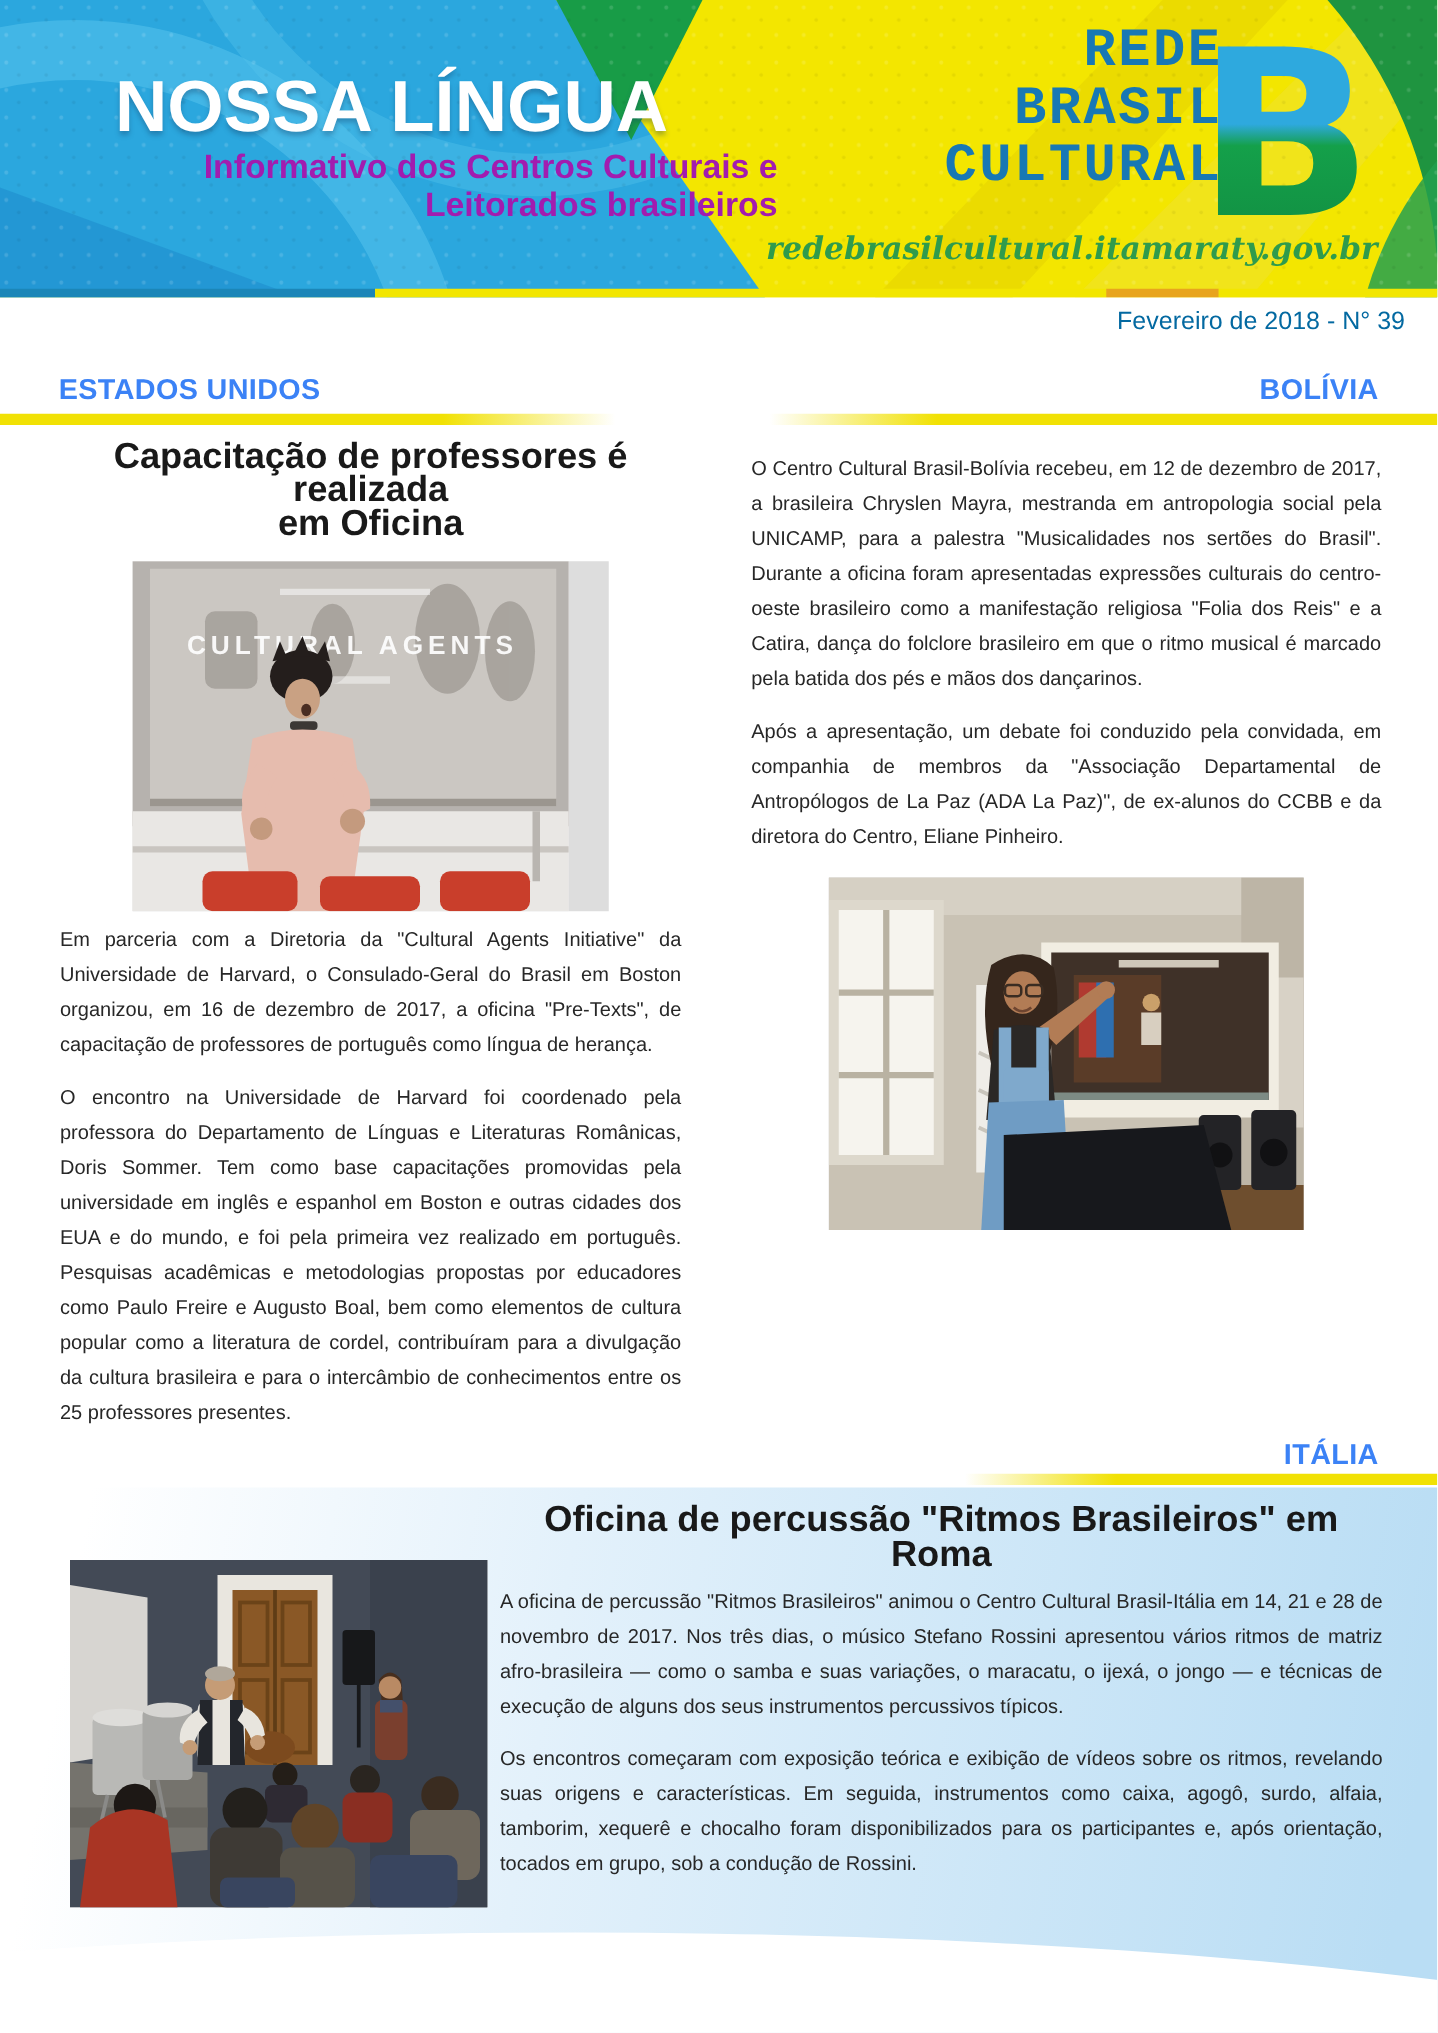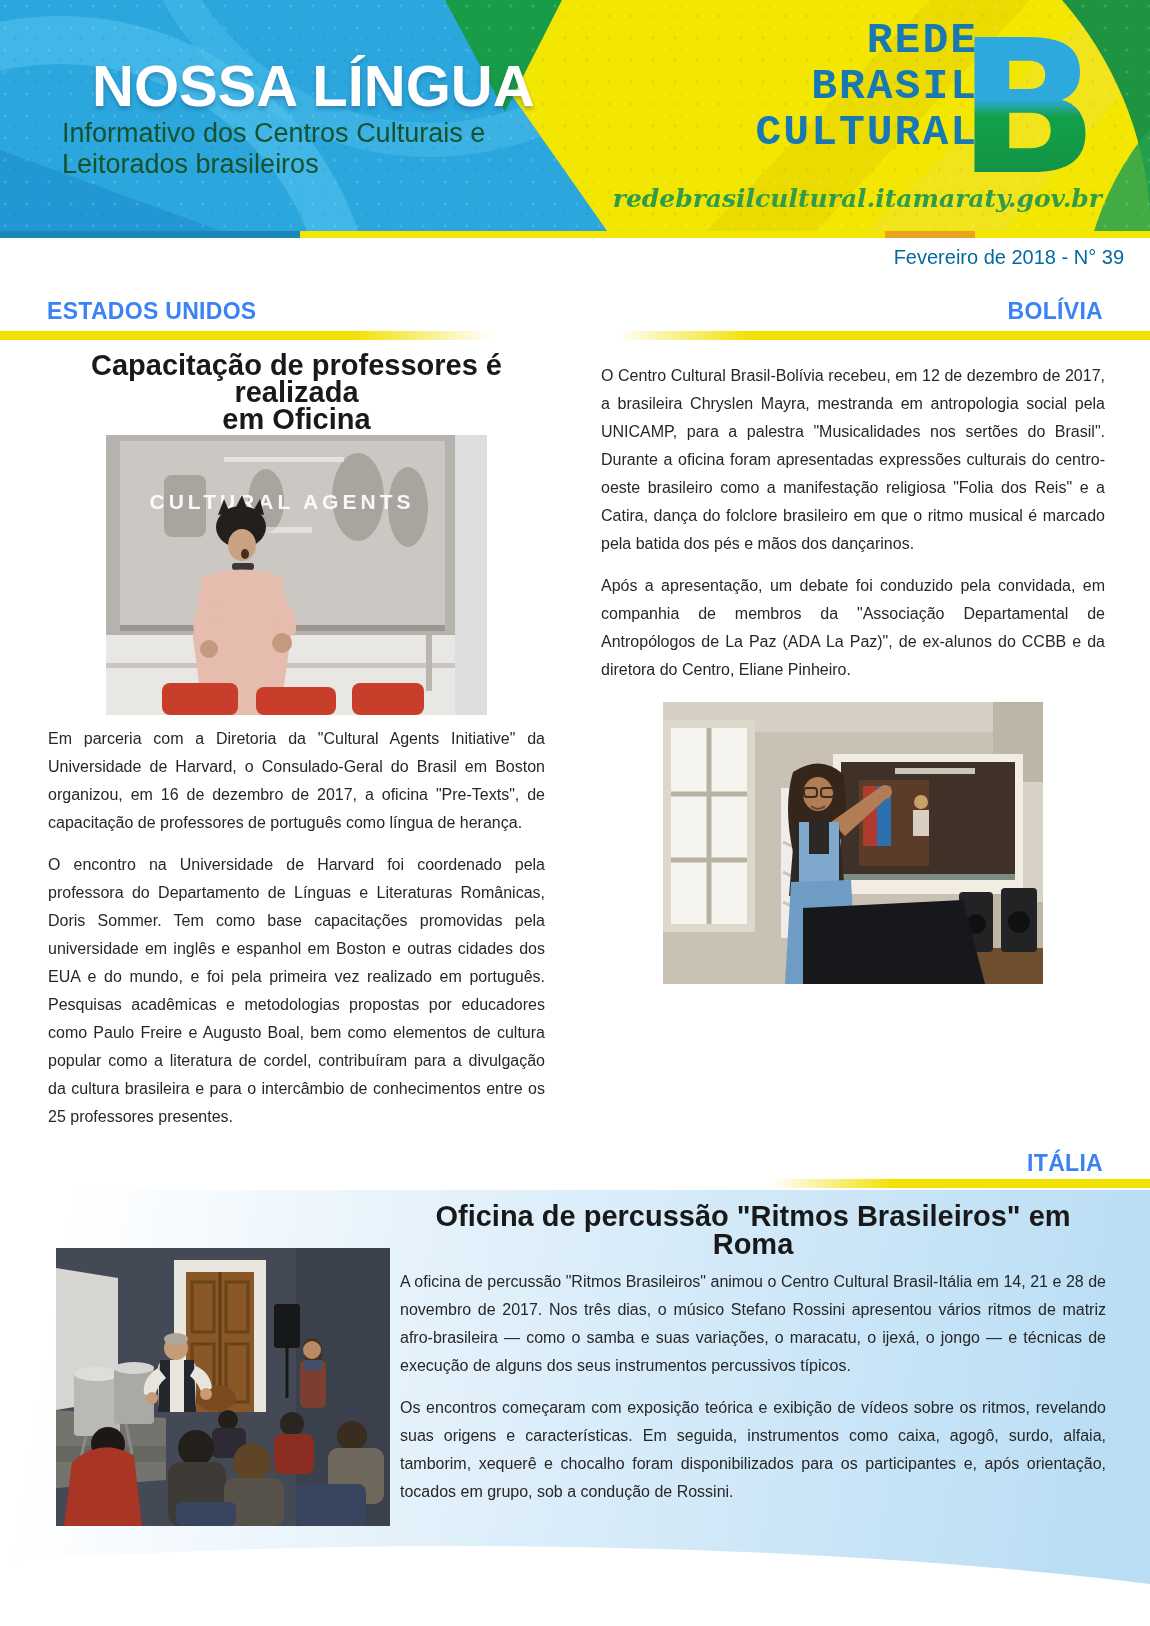--- a/index.html
+++ b/index.html
@@ -13,22 +13,22 @@
   
   .masthead { position:absolute; top:0; left:0; width:1150px; height:238px; overflow:hidden; }
   .masthead svg.bg { position:absolute; inset:0; display:block; }
   .mast-title {
     position:absolute; left:92px; top:52px; width:560px;
     font-size:58px; font-weight:bold; letter-spacing:0px; color:#ffffff;
     text-shadow:0 3px 4px rgba(20,60,100,.35);
     white-space:nowrap;
   }
   .mast-sub {
-    position:absolute; left:62px; top:118px; width:560px; text-align:left;
-    font-size:27px; font-weight:normal; color:#14532d; line-height:31px;
+    position:absolute; left:62px; top:118px; width:560px; text-align:right;
+    font-size:27px; font-weight:bold; color:#a21caf; line-height:31px;
   }
   .brand {
     position:absolute; top:18px; right:172px; text-align:right;
     font-family:Liberation Mono, monospace; font-weight:bold;
     font-size:43px; line-height:46px; letter-spacing:2px; color:#1878b4;
   }
   .site-url {
     position:absolute; top:184px; right:48px;
     font-family:"DejaVu Serif", serif; font-style:italic; font-weight:bold;
     font-size:25px; color:#2f9b4c; text-decoration:none;
@@ -54,21 +54,21 @@
   .article-title { font-size:29px; font-weight:bold; color:#191919; text-align:center; line-height:27px; }
   .article p {
     font-size:16px; line-height:28px; text-align:justify; color:#272727;
     margin-top:14px;
   }
   .article p.first { margin-top:10px; }
   .col-us { position:absolute; left:48px;  top:352px; width:497px; }
   .col-bo { position:absolute; left:601px; top:352px; width:504px; }
   .photo { display:block; background:#ddd; }
   .photo svg { display:block; }
-  .photo-harvard { width:381px; height:280px; margin:2px auto 0 auto; }
+  .photo-harvard { width:381px; height:280px; margin:16px auto 0 auto; }
   .photo-bolivia { width:380px; height:282px; margin:18px auto 0 auto; }
 
   
   .panel-it {
     position:absolute; left:0; top:1190px; width:1150px; height:436px; overflow:hidden;
     background:linear-gradient(100deg,#ffffff 6%,#e3f1fb 38%,#b9ddf4 96%);
   }
   .panel-it::after {           
     content:""; position:absolute; left:-60%; bottom:-300px;
     width:200%; height:380px; background:#ffffff; border-radius:50%;

